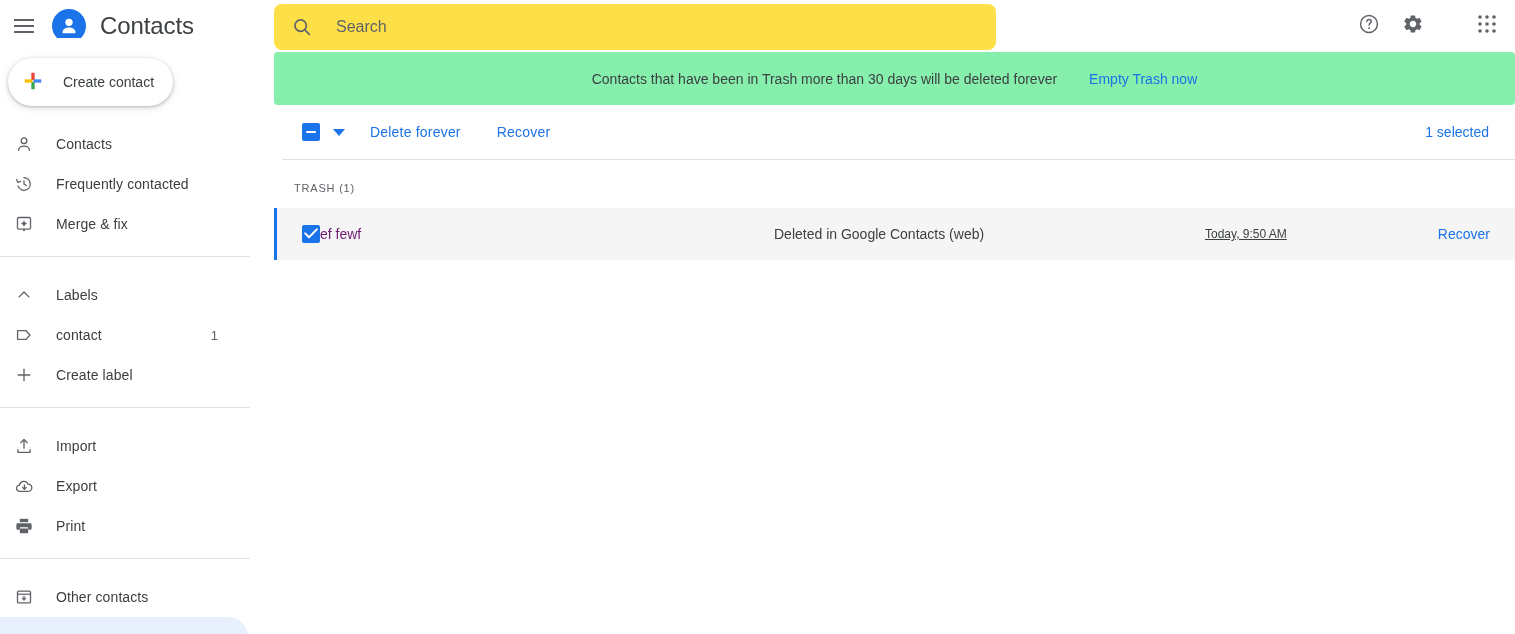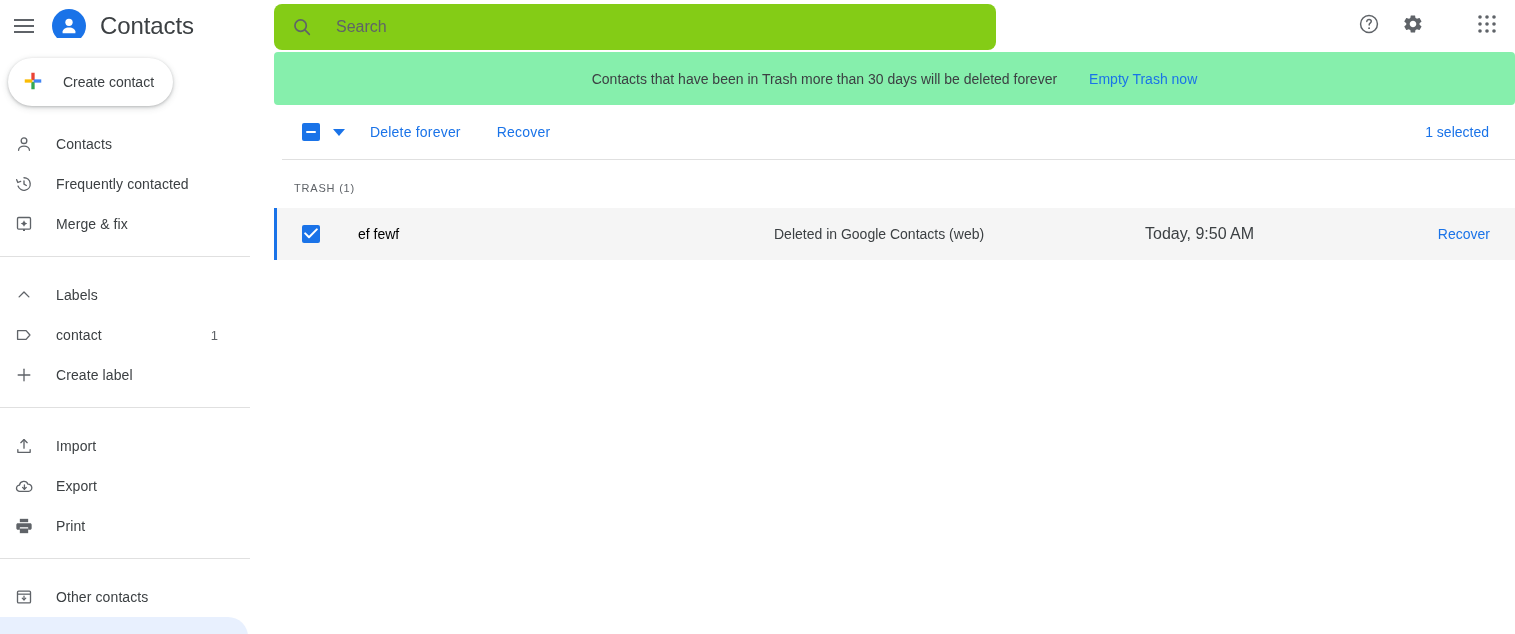--- a/index.html
+++ b/index.html
@@ -53,21 +53,21 @@
     white-space: nowrap;
   }
 
   
   .search-wrap {
     position: absolute;
     left: 274px;
     top: 4px;
     width: 722px;
     height: 46px;
-    background: #84cc16;
+    background: #fde047;
     border-radius: 8px;
     display: flex;
     align-items: center;
     padding: 0 16px;
     cursor: text;
   }
   .search-icon { width: 24px; height: 24px; flex: 0 0 24px; display:flex; align-items:center; justify-content:center; }
   .search-input {
     border: none;
     background: transparent;
@@ -269,38 +269,38 @@
   .row-chk {
     margin-left: 25px;
     width: 18px; height: 18px;
     background: #1a73e8;
     border-radius: 2px;
     display: flex; align-items: center; justify-content: center;
     cursor: pointer;
     flex: 0 0 18px;
   }
   .row-name {
-    margin-left: 38px;
-    font-size: 14px;
-    color: #000000;
+    font-size: 14px;
+    color: #701a75;
     width: 390px;
     white-space: nowrap;
     overflow: hidden;
   }
   .row-source {
     font-size: 14px;
     color: #3c4043;
     position: absolute;
     left: 497px;
   }
   .row-date {
-    font-size: 16px;
-    color: #3c4043;
-    position: absolute;
-    left: 868px;
+    font-size: 12px;
+    color: #3c4043;
+    position: absolute;
+    left: 928px;
+    text-decoration: underline;
   }
   .row-recover {
     position: absolute;
     right: 25px;
     font-size: 14px;
     color: #1a73e8;
     cursor: pointer;
   }
 </style>
 </head>

